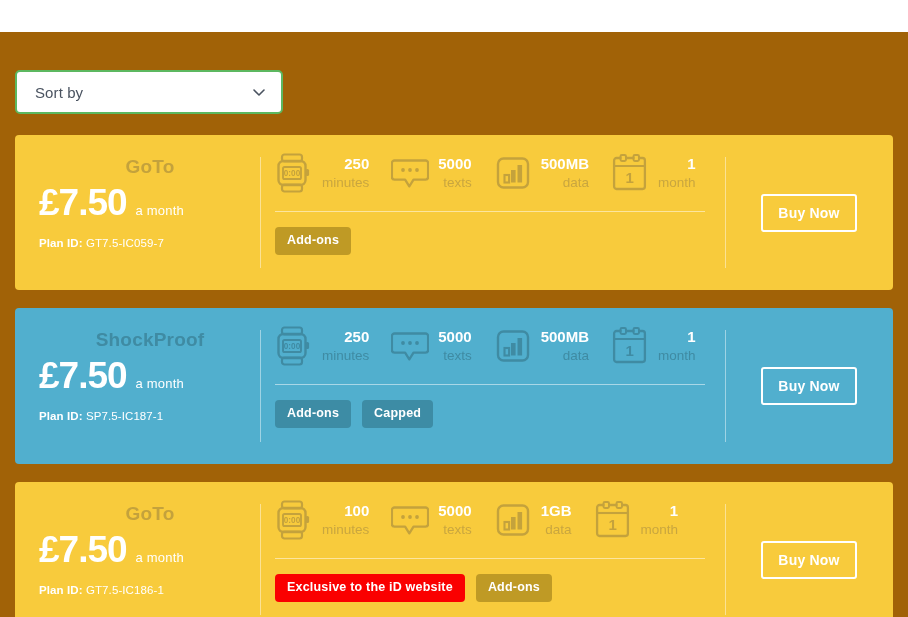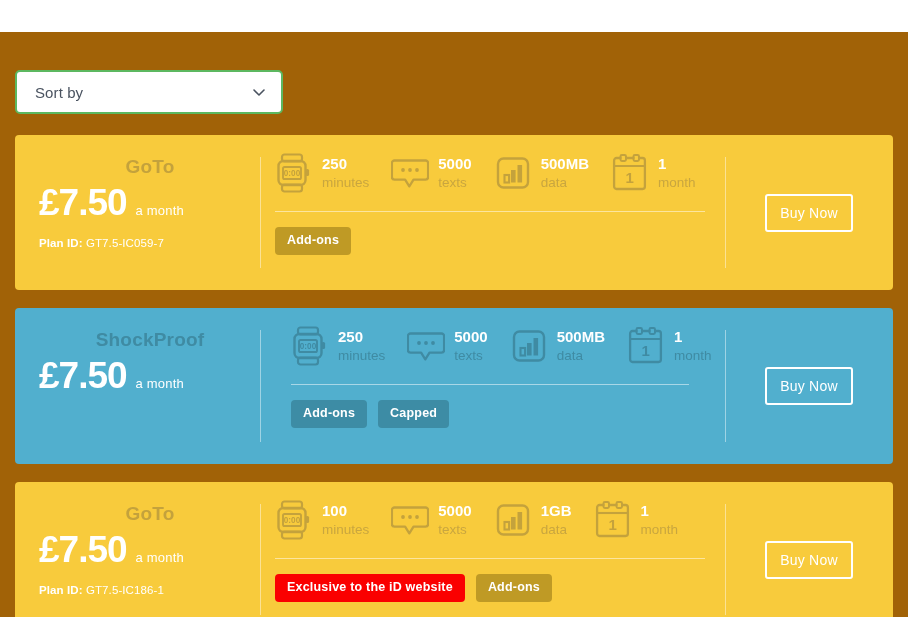--- a/index.html
+++ b/index.html
@@ -40,21 +40,21 @@
     width: 878px;
     border-radius: 4px;
     margin-bottom: 18px;
     display: flex;
     align-items: stretch;
     overflow: hidden;
   }
   .card.yellow { background: #f8cb3c; }
   .card.blue   { background: #51afce; }
   .card.h1 { height: 155px; }
-  .card.h2 { height: 156px; gap: 16px; }
+  .card.h2 { height: 156px; }
 
   
   .left {
     width: 246px;
     flex: 0 0 246px;
     padding: 22px 0 0 24px;
     position: relative;
   }
   .left::after {
     content: "";
@@ -106,21 +106,21 @@
   }
   .features {
     display: flex;
     align-items: flex-start;
     gap: 22px;
     padding-bottom: 18px;
   }
   .feature { display: flex; align-items: flex-start; gap: 9px; }
   .f-icon { width: 38px; height: 40px; flex: 0 0 38px; }
   .f-icon svg { display: block; }
-  .f-text { padding-top: 2px; }
+  .f-text { padding-top: 2px; text-align: right; }
   .f-val {
     font-size: 15px;
     font-weight: bold;
     color: #ffffff;
     line-height: 1.15;
     white-space: nowrap;
   }
   .f-unit {
     font-size: 13.5px;
     line-height: 1.45;
@@ -160,26 +160,26 @@
     position: relative;
   }
   .right::before {
     content: "";
     position: absolute;
     left: 0; top: 22px; bottom: 22px;
     width: 1px;
     background: rgba(255,255,255,.45);
   }
   .buy-btn {
-    width: 88px; height: 38px;
+    width: 96px; height: 38px;
     border: 2px solid #ffffff;
     background: transparent;
     color: #ffffff;
     font-size: 14px;
-    font-weight: normal;
+    font-weight: bold;
     font-family: "Liberation Sans", sans-serif;
     letter-spacing: .2px;
     border-radius: 3px;
     cursor: pointer;
     padding: 0;
   }
 </style>
 </head>
 <body>
 
@@ -263,20 +263,21 @@
           <button class="buy-btn">Buy Now</button>
         </div>
       </div>
       <div class="card blue h2">
         <div class="left">
           <div class="plan-name">ShockProof</div>
           <div class="price-row">
             <span class="price">£7.50</span>
             <span class="price-suffix">a month</span>
           </div>
+          <div class="planid"><span class="k">Plan ID:</span> <span>SP7.5-IC187-1</span></div>
         </div>
         <div class="middle">
           <div class="features">
             <div class="feature">
               <span class="f-icon">
                 <svg viewBox="0 0 38 40" width="38" height="40">
                   <rect x="7" y="1.5" width="20" height="7" rx="2.5" fill="none" stroke="#3f8ba3" stroke-width="2.2"></rect>
                   <rect x="7" y="31.5" width="20" height="7" rx="2.5" fill="none" stroke="#3f8ba3" stroke-width="2.2"></rect>
                   <rect x="3.5" y="8" width="27" height="24" rx="5" fill="none" stroke="#3f8ba3" stroke-width="2.4"></rect>
                   <rect x="30.5" y="16" width="3.6" height="7" rx="1.6" fill="#3f8ba3"></rect>

